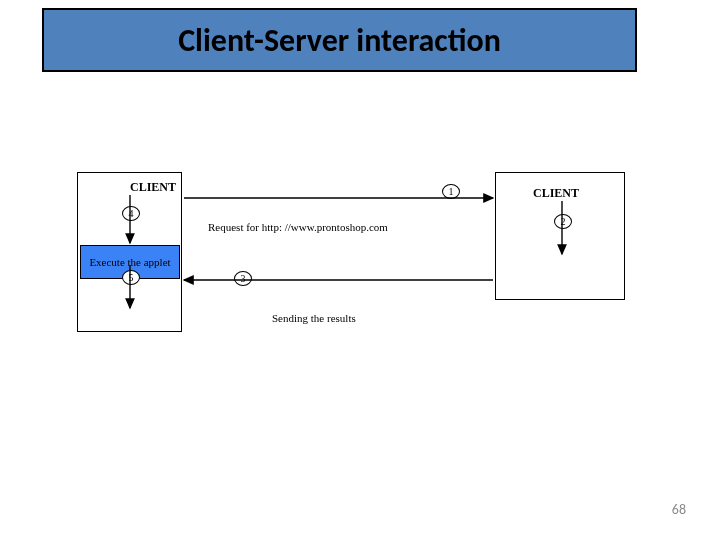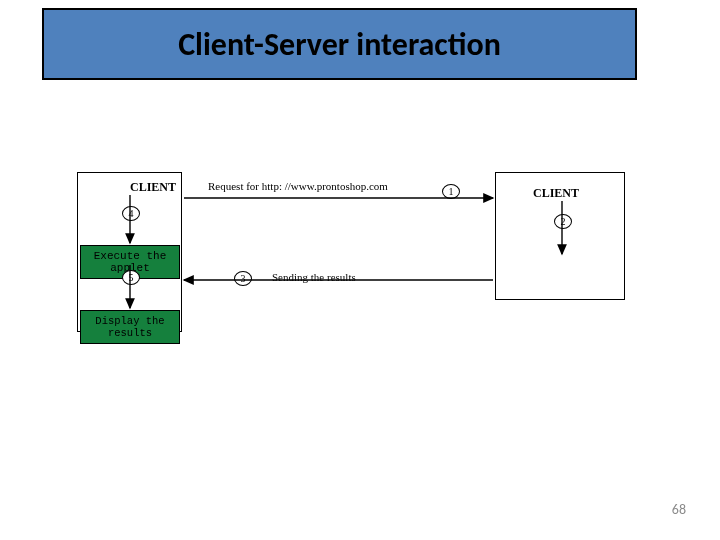--- a/index.html
+++ b/index.html
@@ -1,21 +1,21 @@
 <!DOCTYPE html>
 <html><head>
 <meta charset="utf-8">
 <style>
   * { box-sizing: border-box; margin: 0; padding: 0; }
   html, body { width: 720px; height: 540px; background: #fff; font-family: "Times New Roman", serif; position: relative; overflow: hidden; }
 
   .title-banner {
     position: absolute;
     left: 42px; top: 8px;
-    width: 595px; height: 72px;
+    width: 595px; height: 64px;
     background: #4f81bd;
     border: 2px solid #000;
     display: flex; align-items: center; justify-content: center;
   }
   .title-text { font-family: Calibri, sans-serif; font-size: 32px; font-weight: 600; color: #000; }
 
   .diagram { position: absolute; left: 0; top: 0; width: 720px; height: 540px; }
 
   .box { position: absolute; border: 1.5px solid #000; background: #fff; }
   .client-box { left: 77px; top: 172px; width: 105px; height: 160px; }
@@ -30,30 +30,29 @@
     display: flex; align-items: center; justify-content: center;
     font-size: 10px; background: #fff;
   }
   .sc1 { left: 442px; top: 184px; }
   .sc2 { left: 554px; top: 214px; }
   .sc3 { left: 234px; top: 271px; }
   .sc4 { left: 122px; top: 206px; }
   .sc5 { left: 122px; top: 270px; }
 
   .small-box {
-    position: absolute; border: 1.2px solid #000; background: #15803d;
+    position: absolute; border: 1.2px solid #000; background: #3b82f6;
     font-size: 11px; display: flex; align-items: center; justify-content: center; text-align: center;
     padding: 16px 4px;
-    font-family: Liberation Mono, monospace;
   }
   .exec-box { left: 80px; top: 245px; width: 100px; height: 18px; }
   .disp-box { left: 80px; top: 310px; width: 100px; height: 18px; font-size: 10.5px; }
   .finding-box { left: 502px; top: 256px; width: 116px; height: 38px; line-height: 1.1; }
 
-  .label { position: absolute; font-size: 11px; }
+  .label { position: absolute; font-size: 11px; margin-top: 41px; }
   .request-label { left: 208px; top: 180px; }
   .sending-label { left: 272px; top: 271px; }
 
   .page-num { position: absolute; right: 34px; bottom: 22px; font-family: Calibri, sans-serif; font-size: 14px; color: #8a8a8a; }
 
   svg.arrows { position: absolute; left: 0; top: 0; width: 720px; height: 540px; pointer-events: none; }
 </style>
 </head>
 <body>
 
@@ -63,21 +62,20 @@
 
 <div class="diagram">
 
   <div class="box client-box"></div>
   <div class="box server-box"></div>
 
   <div class="client-title">CLIENT</div>
   <div class="server-title">CLIENT</div>
 
   <div class="small-box exec-box">Execute the applet</div>
-  <div class="small-box disp-box">Display the results</div>
 
   <div class="step-circle sc1">1</div>
   <div class="step-circle sc2">2</div>
   <div class="step-circle sc3">3</div>
   <div class="step-circle sc4">4</div>
   <div class="step-circle sc5">5</div>
 
   <div class="label request-label">Request for http: //www.prontoshop.com</div>
   <div class="label sending-label">Sending the results</div>
 

